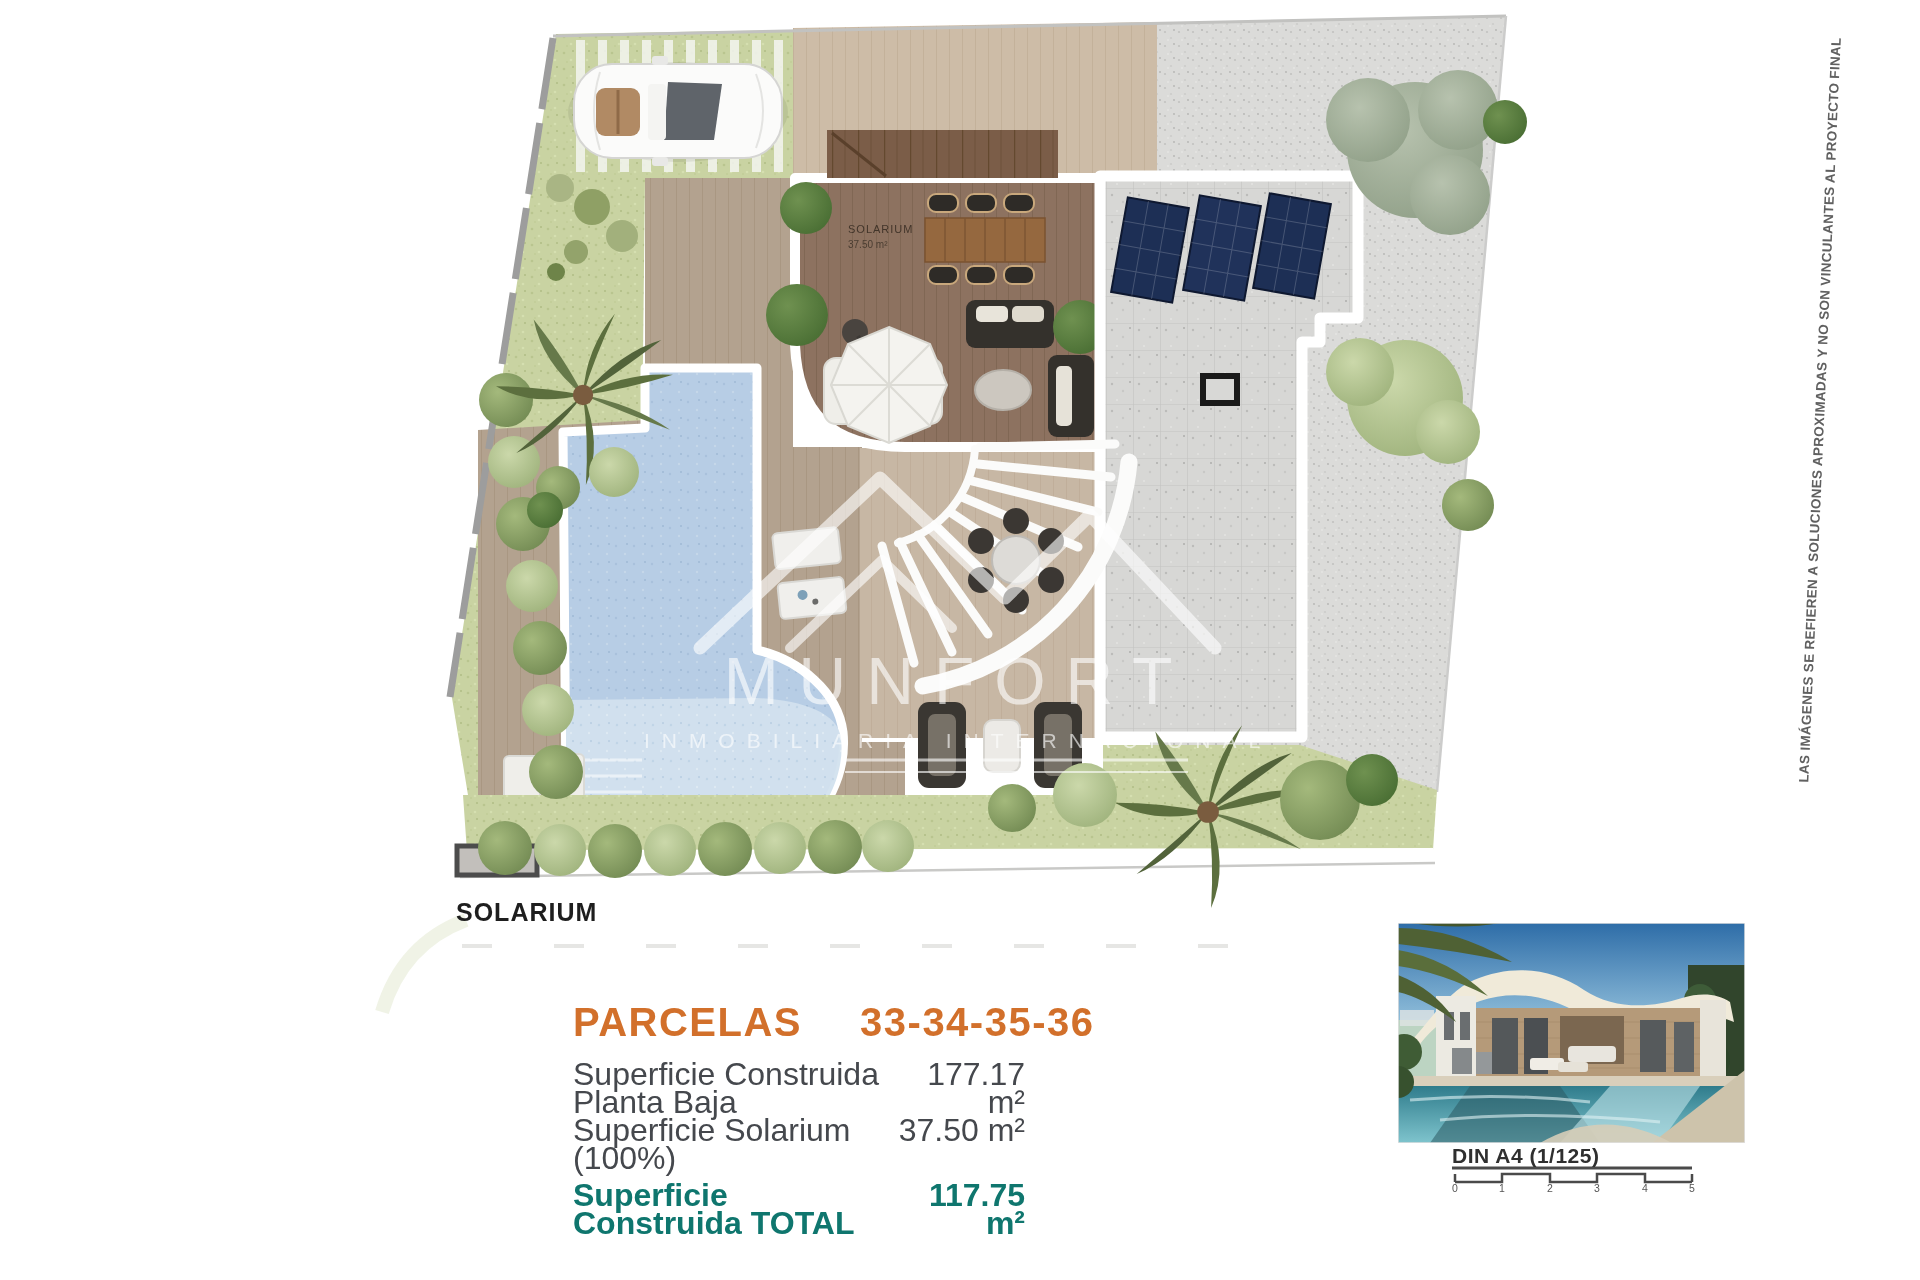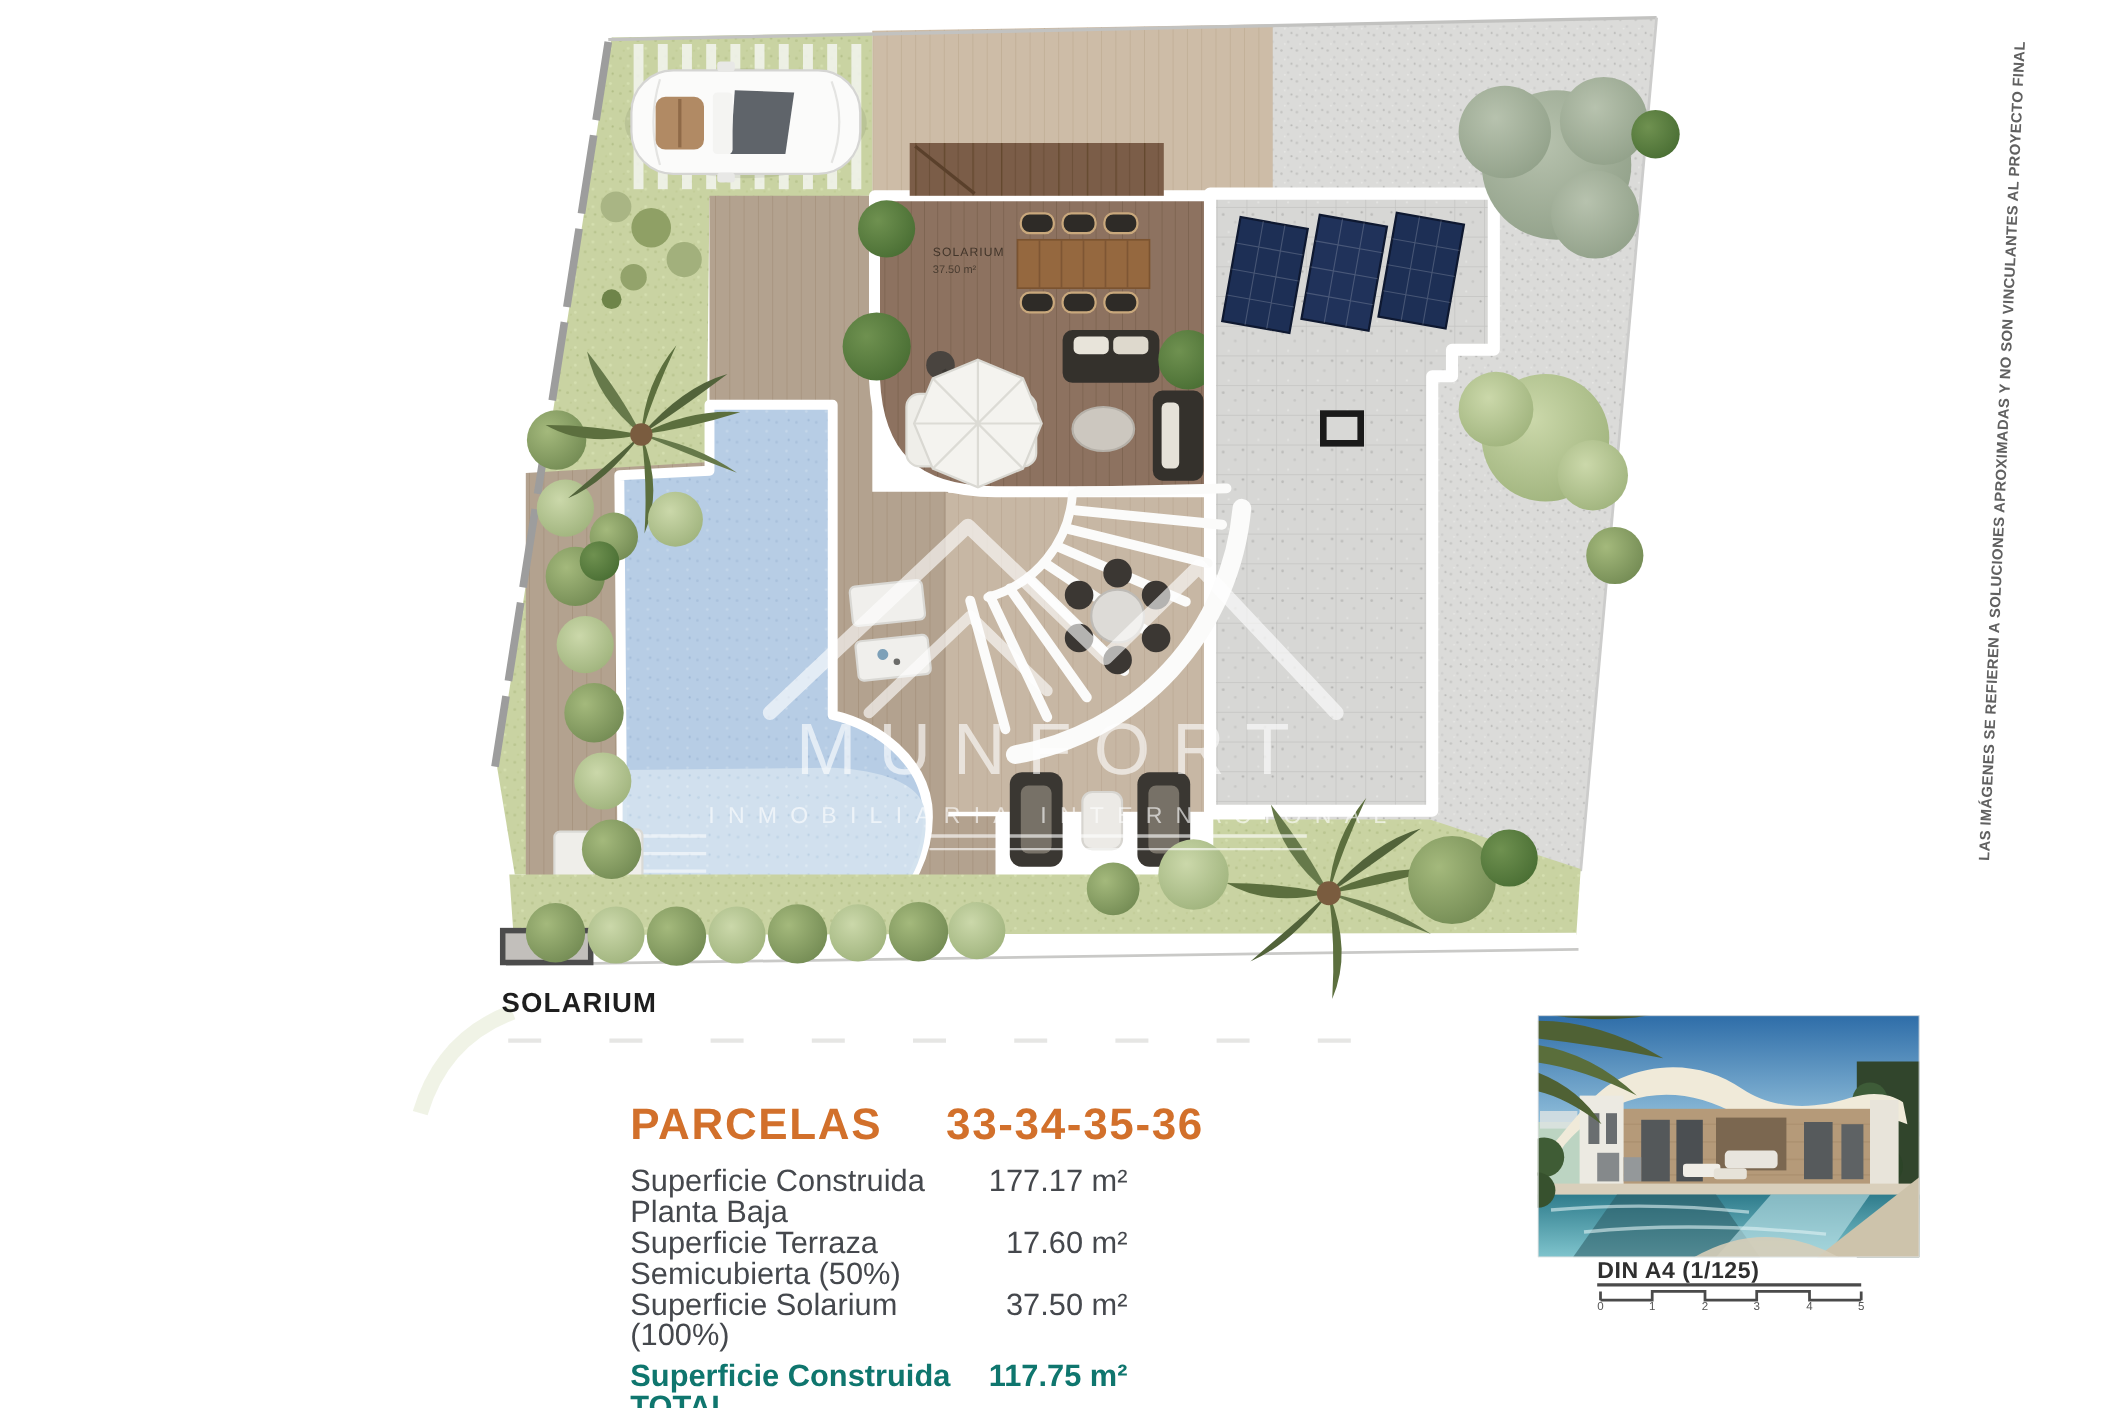--- a/index.html
+++ b/index.html
@@ -4,21 +4,21 @@
 <style>
   html,body{margin:0;padding:0;background:#ffffff;}
   .sheet{position:relative;width:1920px;height:1280px;background:#ffffff;overflow:hidden;
          font-family:"Liberation Sans", sans-serif;}
   svg{position:absolute;left:0;top:0;}
   .overlay{position:absolute;}
   .solarium-caption{left:456px;top:898px;font-size:25px;font-weight:700;letter-spacing:1px;color:#1e1e1e;}
   .parcel-title-row{left:573px;top:1000px;display:flex;gap:58px;align-items:baseline;}
   .parcel-title,.parcel-numbers{font-size:40px;font-weight:700;letter-spacing:1.5px;color:#d2702b;}
   .area-table{left:573px;top:1060px;width:452px;}
-  .area-row{display:flex;justify-content:space-between;font-size:28px;color:#45484d;line-height:28px;}
+  .area-row{display:flex;justify-content:space-between;font-size:32px;color:#45484d;line-height:28px;}
   .area-row .val{min-width:140px;text-align:right;}
   .area-row.total{margin-top:9px;font-weight:700;color:#0f766e;}
   .disclaimer{left:1820px;top:410px;transform:translate(-50%,-50%) rotate(-87.5deg);
               transform-origin:center;white-space:nowrap;font-size:13.5px;font-weight:700;
               letter-spacing:0.3px;color:#606060;}
   .din-label{left:1452px;top:1144px;font-size:21px;font-weight:700;color:#2f2f2f;letter-spacing:0.5px;}
   .tick{position:absolute;top:1182px;width:14px;margin-left:-7px;text-align:center;
         font-size:10.5px;color:#555;}
 </style>
 </head>
@@ -417,24 +417,20 @@
   <span class="parcel-title">PARCELAS</span>
   <span class="parcel-numbers">33-34-35-36</span>
 </div>
 
 <div class="overlay area-table">
   <div class="area-row">
     <span>Superficie Construida Planta Baja</span>
     <span class="val">177.17 m²</span>
   </div>
   <div class="area-row">
-    <span>Superficie Terraza Semicubierta (50%)</span>
-    <span class="val">17.60 m²</span>
-  </div>
-  <div class="area-row">
     <span>Superficie Solarium (100%)</span>
     <span class="val">37.50 m²</span>
   </div>
   <div class="area-row total">
     <span>Superficie Construida TOTAL</span>
     <span class="val">117.75 m²</span>
   </div>
 </div>
 
 <div class="overlay disclaimer">LAS IMÁGENES SE REFIEREN A SOLUCIONES APROXIMADAS Y NO SON VINCULANTES AL PROYECTO FINAL</div>

